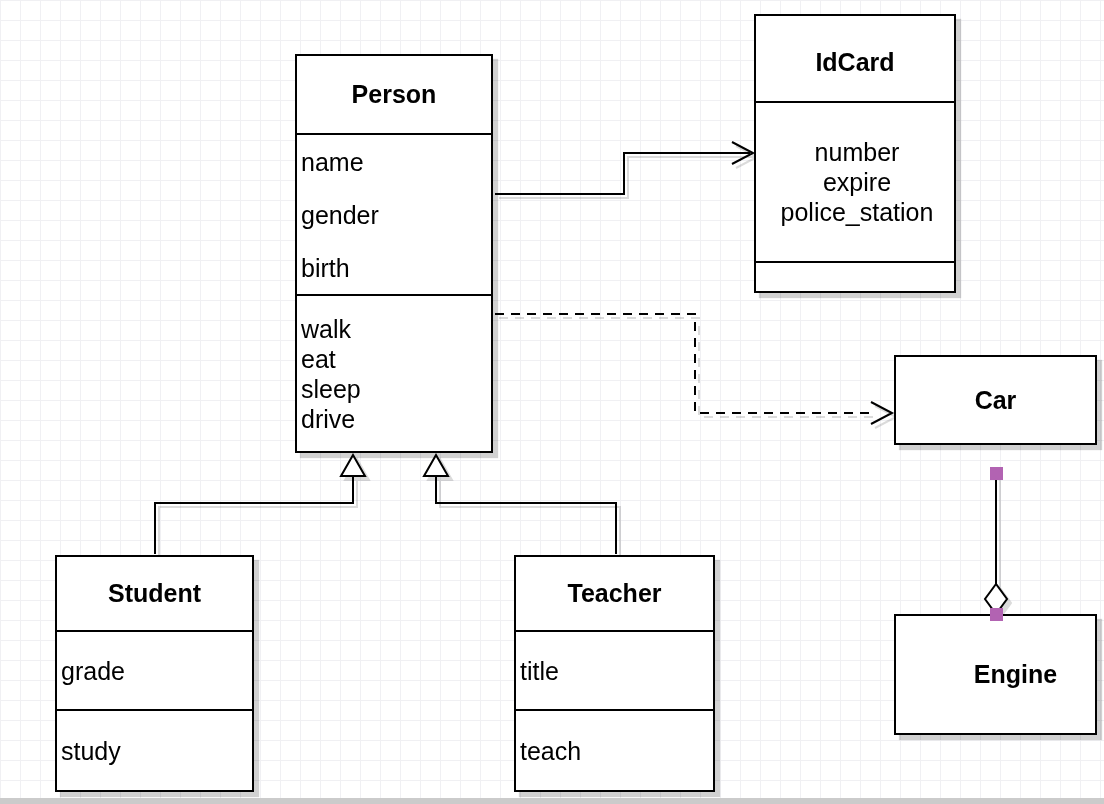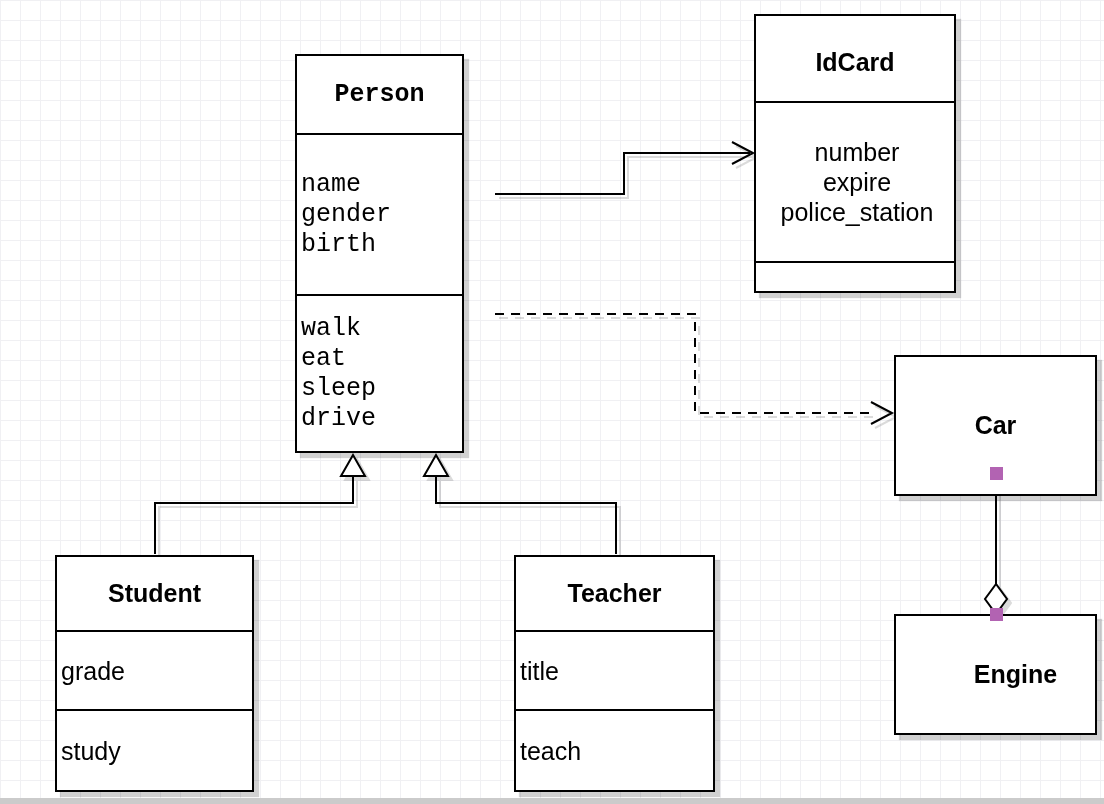--- a/index.html
+++ b/index.html
@@ -43,27 +43,27 @@
   .uml .comp.divided { border-bottom:2px solid #000000; }
   .uml .comp.fill { flex:1 1 auto; }
   .single-title {
     align-items:center; justify-content:center; flex-direction:row;
     font-weight:bold; font-size:25px;
   }
   .handle {
     position:absolute; width:13px; height:13px; z-index:3;
   }
   
-  #person  { left:295px; top:54px;  width:169px; height:399px;font-family:Liberation Mono, monospace; }
+  #person  { left:295px; top:54px;  width:198px; height:399px; }
   #person .title { height:79px; }
-  #person .attrs { height:161px; }
+  #person .attrs { height:161px;gap:23px; }
   #idcard  { left:754px; top:14px;  width:202px; height:279px; }
   #idcard .title { height:79px;margin-top:8px; }
   #idcard .attrs { height:160px;align-items:center; }
-  #car     { left:894px; top:355px; width:203px; height:141px; display:flex;align-items:center; }
+  #car     { left:894px; top:355px; width:203px; height:90px; display:flex;align-items:center; }
   #engine  { left:894px; top:614px; width:203px; height:121px; display:flex;padding-left:40px; }
   #student { left:55px;  top:555px; width:199px; height:237px; }
   #teacher { left:514px; top:555px; width:201px; height:237px; }
   #student .title, #teacher .title { height:75px; }
   #student .comp, #teacher .comp { height:79px; }
   #student .comp.fill, #teacher .comp.fill { height:auto; }
   #handle-car    { left:990px; top:467px; }
   #handle-engine { left:990px; top:608px; }
 </style>
 </head>

